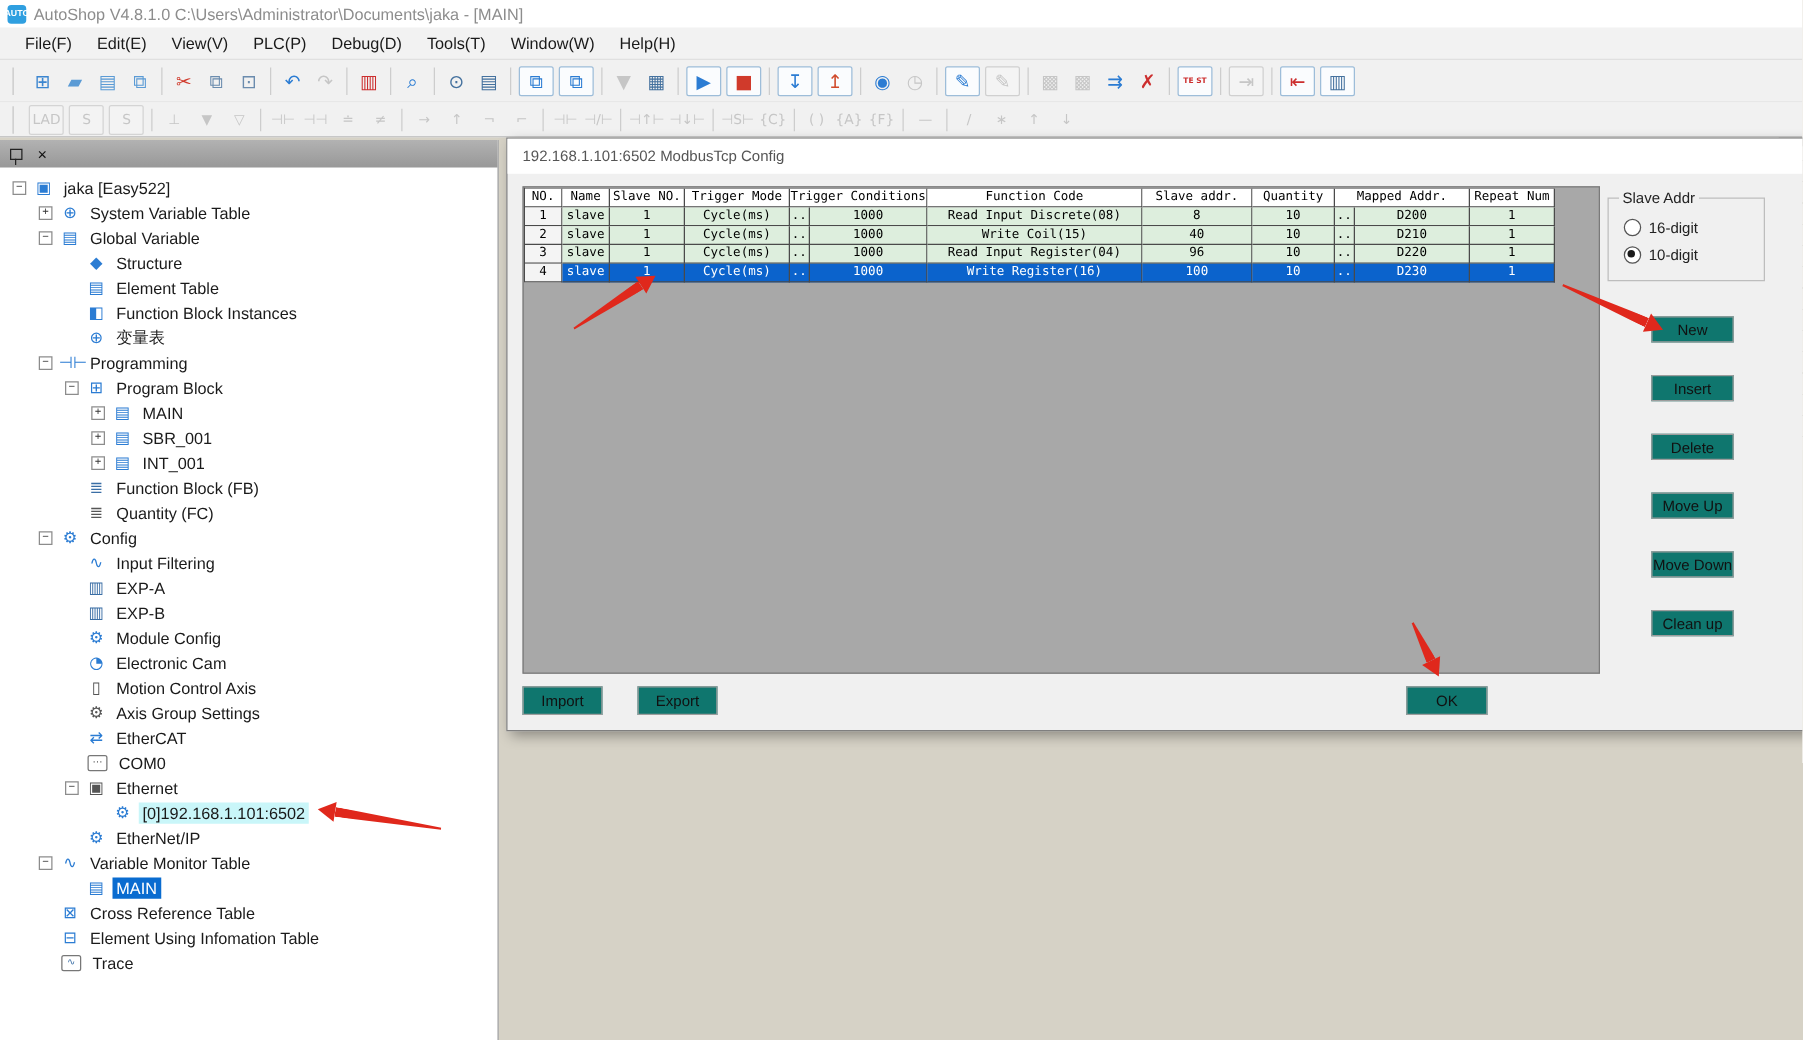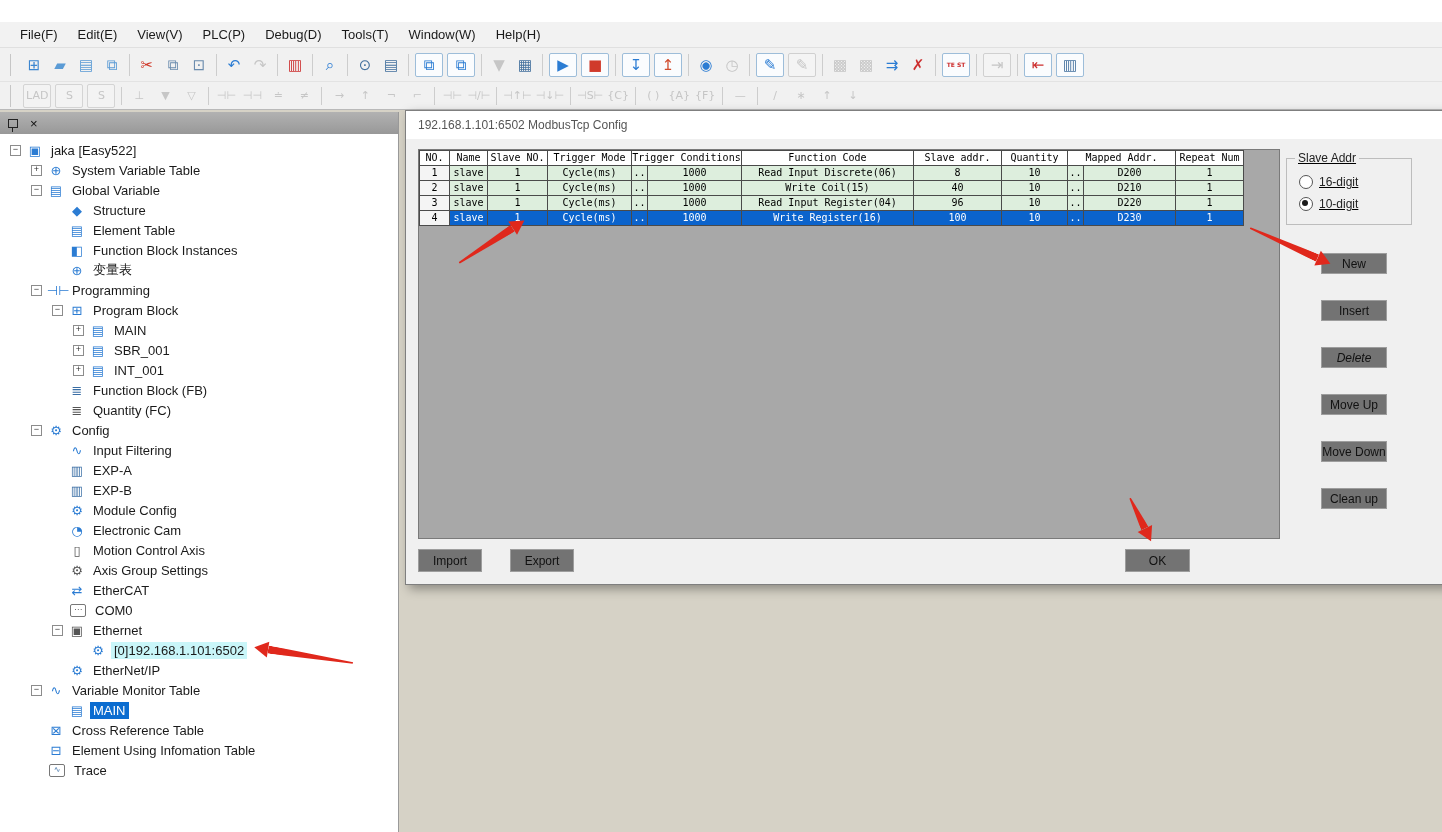--- a/index.html
+++ b/index.html
@@ -59,44 +59,48 @@
   .dlg-title-label{flex:1;}
   .dlg-close{font-size:17px;color:#444;line-height:1;padding:0 2px;}
   .tbl-wrap{position:absolute;left:12px;top:38px;width:862px;height:390px;background:#a8a8a8;border:1px solid #7a7a7a;box-sizing:border-box;overflow:hidden;}
   .mtable{display:grid;grid-template-columns:30px 38px 60px 84px 16px 94px 172px 88px 66px 16px 92px 68px;width:824px;background:#fff;border-left:1px solid #4a4a4a;border-top:1px solid #4a4a4a;box-sizing:content-box;}
   .hc,.cc{border-right:1px solid #4a4a4a;border-bottom:1px solid #4a4a4a;height:15px;line-height:14px;text-align:center;font-family:"DejaVu Sans Mono",monospace;font-size:10px;overflow:hidden;white-space:nowrap;box-sizing:border-box;}
   .hc{background:#ffffff;color:#000;}
   .cc{background:#ddeedd;color:#000;}
   .cc.rh{background:#f4f4f4;}
   .cc.sel{background:#0b63cc;color:#fff;}
 
-  .gbox{position:absolute;left:880px;top:40px;width:126px;height:74px;border:1px solid #bdbdbd;margin:0;padding:4px 8px 0 8px;box-sizing:border-box;text-decoration:underline;}
+  .gbox{position:absolute;left:880px;top:40px;width:126px;height:74px;border:1px solid #bdbdbd;margin:0;padding:4px 8px 0 8px;box-sizing:border-box;}
   .gbox legend{font-size:12px;color:#222;padding:0 3px;}
   .radio-row{display:flex;align-items:center;gap:6px;margin:6px 0 8px 4px;}
   .radio{width:12px;height:12px;border:1px solid #555;border-radius:50%;background:#fff;flex:0 0 auto;}
   .radio.on::after{content:'';display:block;width:6px;height:6px;margin:2px;border-radius:50%;background:#1a1a1a;}
   .radio-label{font-size:12px;color:#222;}
 
-  .btn{position:absolute;background:#737373;border:1px solid #9d9d9d;font-size:12px;color:#111;display:flex;align-items:center;justify-content:center;box-sizing:border-box;}
+  .btn{position:absolute;background:#0f766e;border:1px solid #9d9d9d;font-size:12px;color:#111;display:flex;align-items:center;justify-content:center;box-sizing:border-box;}
   .side-btn{left:915px;width:66px;height:21px;}
   .imp-btn{left:12px;top:438px;width:64px;height:23px;}
   .exp-btn{left:104px;top:438px;width:64px;height:23px;}
   .ok-btn{left:719px;top:438px;width:65px;height:23px;}
 
   
   .arrow-layer{position:absolute;left:0;top:0;width:1442px;height:832px;z-index:60;pointer-events:none;}
   .arrow{position:absolute;display:flex;align-items:center;height:16px;margin-top:-8px;transform-origin:0 50%;}
   .arrow .shaft{height:8px;flex:1;clip-path:polygon(0 40%,100% 0,100% 100%,0 60%);}
   .arrow .head{width:0;height:0;border-top:8px solid transparent;border-bottom:8px solid transparent;flex:0 0 auto;}
 </style>
 </head>
 <body>
 
 <div class="screen">
 
+  <div class="titlebar">
+    <span class="app-icon">AUTO</span>
+    <span class="title-text">AutoShop V4.8.1.0  C:\Users\Administrator\Documents\jaka - [MAIN]</span>
+  </div>
 
   <div class="menubar" id="menubar">
       <div class="mitem">File(F)</div>
       <div class="mitem">Edit(E)</div>
       <div class="mitem">View(V)</div>
       <div class="mitem">PLC(P)</div>
       <div class="mitem">Debug(D)</div>
       <div class="mitem">Tools(T)</div>
       <div class="mitem">Window(W)</div>
       <div class="mitem">Help(H)</div>
@@ -385,21 +389,21 @@
             <div class="hc">Slave addr.</div>
             <div class="hc">Quantity</div>
             <div class="hc" style="grid-column: span 2;">Mapped Addr.</div>
             <div class="hc">Repeat Num</div>
             <div class="cc rh">1</div>
             <div class="cc">slave</div>
             <div class="cc">1</div>
             <div class="cc">Cycle(ms)</div>
             <div class="cc">..</div>
             <div class="cc">1000</div>
-            <div class="cc">Read Input Discrete(06)</div>
+            <div class="cc">Read Input Discrete(08)</div>
             <div class="cc">8</div>
             <div class="cc">10</div>
             <div class="cc">..</div>
             <div class="cc">D200</div>
             <div class="cc">1</div>
             <div class="cc rh">2</div>
             <div class="cc">slave</div>
             <div class="cc">1</div>
             <div class="cc">Cycle(ms)</div>
             <div class="cc">..</div>
@@ -447,21 +451,21 @@
             <div class="radio-row">
               <span class="radio on"></span>
               <span class="radio-label">10-digit</span>
             </div>
           </div>
       </fieldset>
 
       <div id="sidebtns">
           <div class="btn side-btn" style="top: 142px;">New</div>
           <div class="btn side-btn" style="top: 189px;">Insert</div>
-          <div class="btn side-btn" style="top: 236px; font-style: italic;">Delete</div>
+          <div class="btn side-btn" style="top: 236px;">Delete</div>
           <div class="btn side-btn" style="top: 283px;">Move Up</div>
           <div class="btn side-btn" style="top: 330px;">Move Down</div>
           <div class="btn side-btn" style="top: 377px;">Clean up</div>
         </div>
 
       <div class="btn imp-btn">Import</div>
       <div class="btn exp-btn">Export</div>
       <div class="btn ok-btn">OK</div>
     </div>
 

